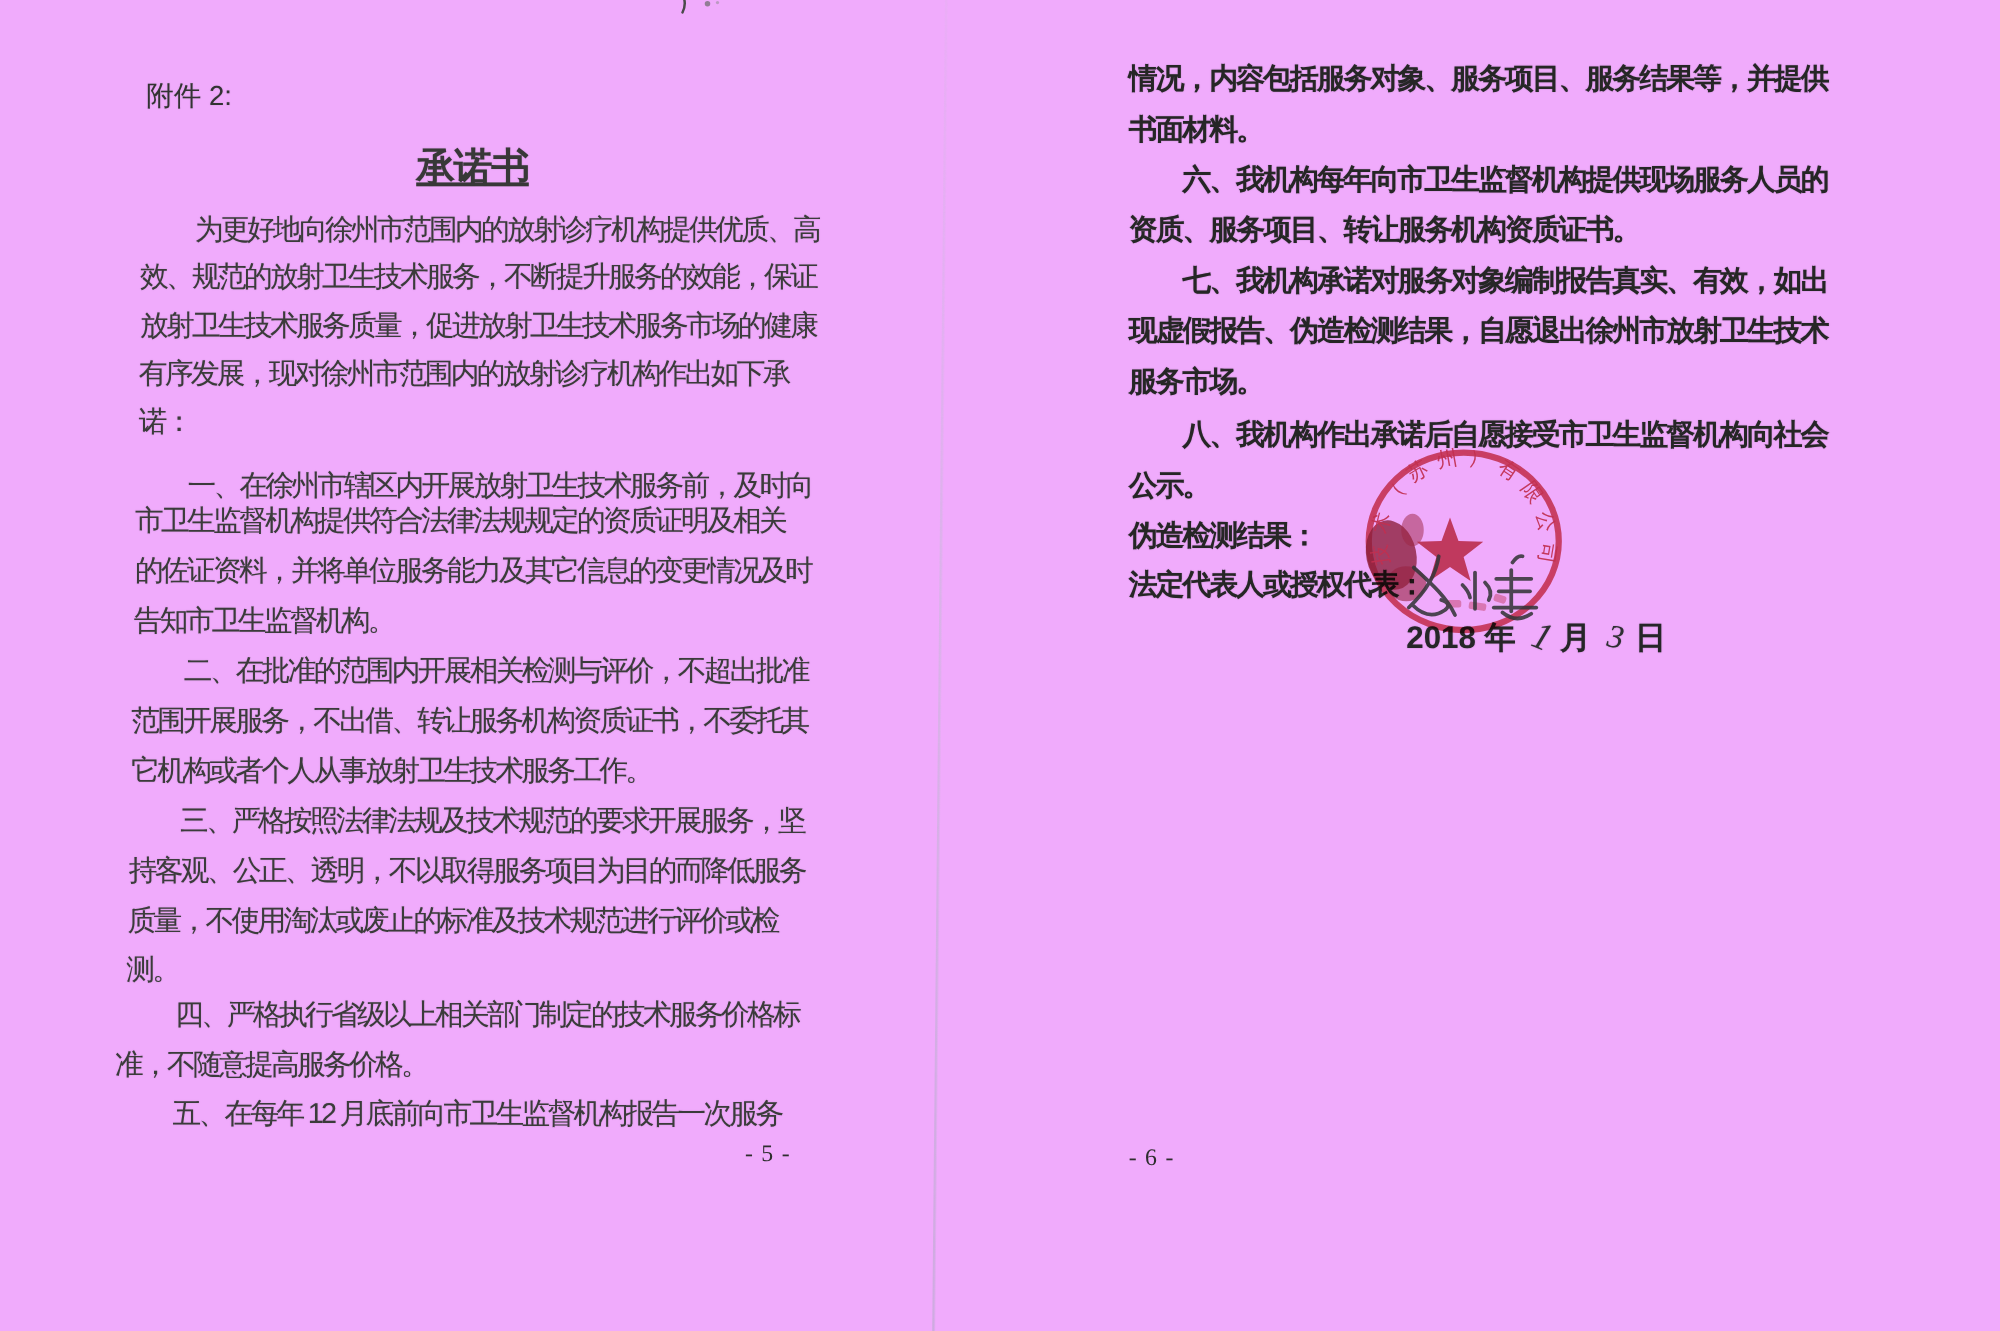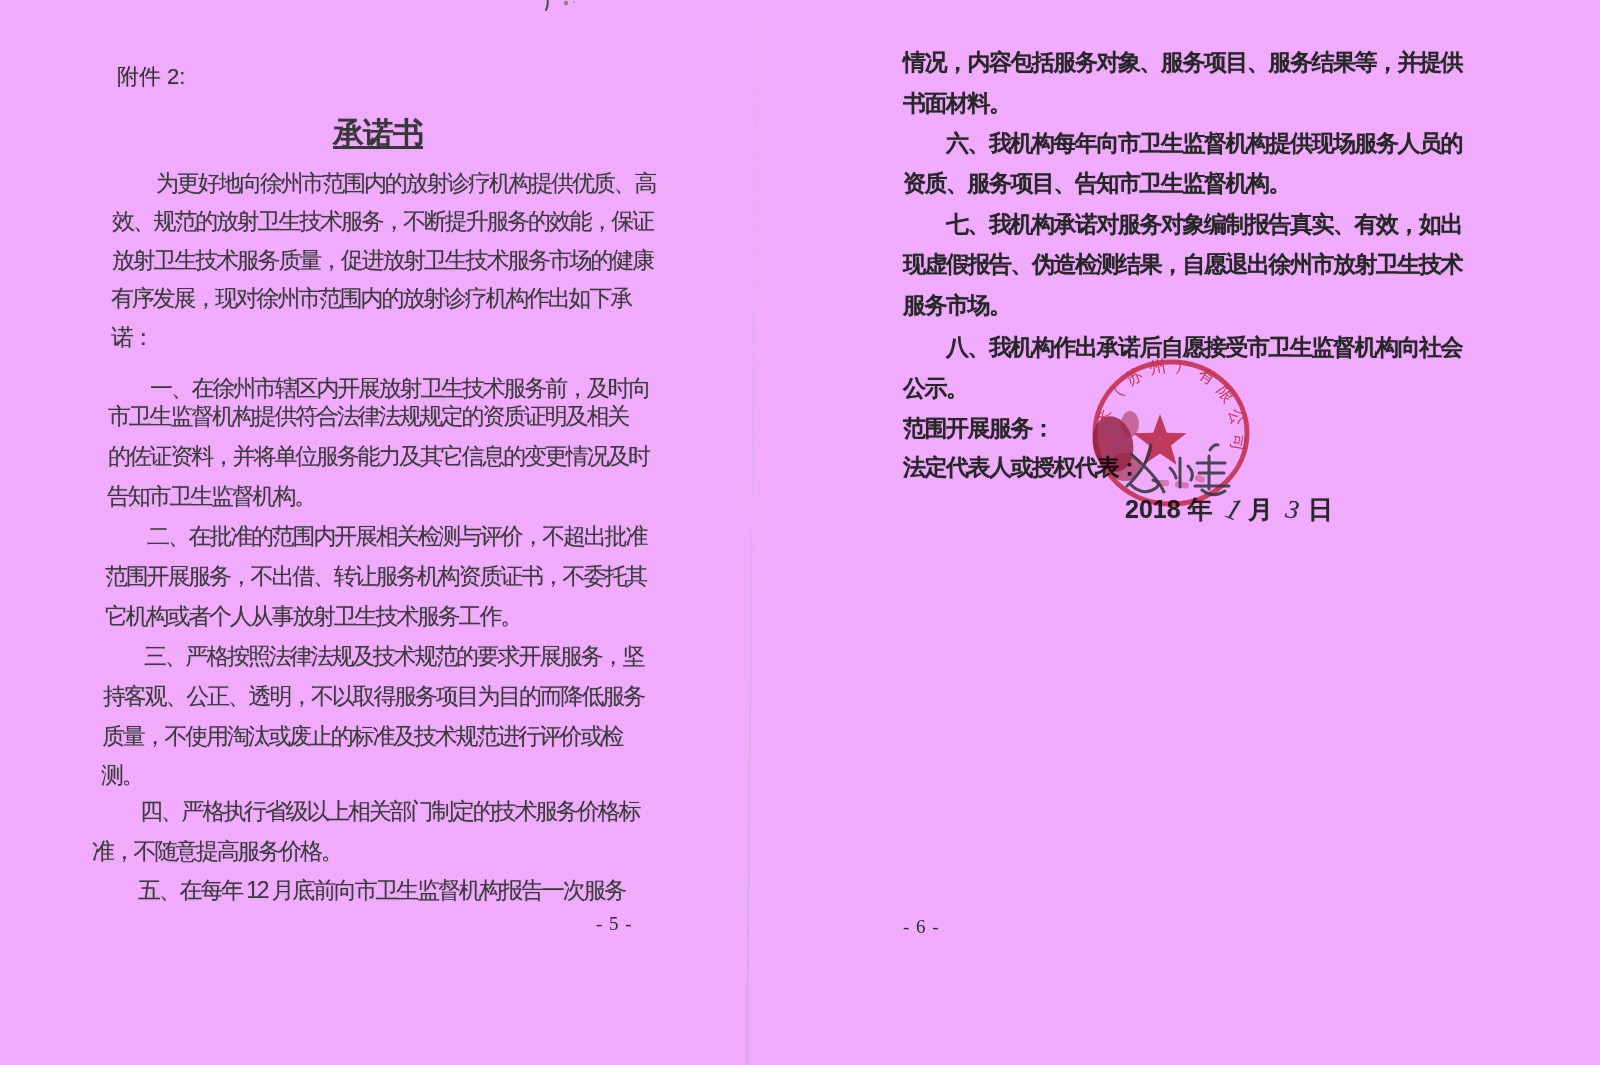--- a/index.html
+++ b/index.html
@@ -110,28 +110,28 @@
     <div class="ln" style="left:92px;top:836px">准，不随意提高服务价格。</div>
     <div class="ln" style="left:138px;top:875px">五、在每年 12 月底前向市卫生监督机构报告一次服务</div>
 
     <div class="pageno" style="left:596px;top:913px">- 5 -</div>
   </div>
 
   <div>
     <div class="ln rt" style="left:903px;top:47px">情况，内容包括服务对象、服务项目、服务结果等，并提供</div>
     <div class="ln rt" style="left:903px;top:88px">书面材料。</div>
     <div class="ln rt" style="left:946px;top:128px">六、我机构每年向市卫生监督机构提供现场服务人员的</div>
-    <div class="ln rt" style="left:903px;top:168px">资质、服务项目、告知市卫生监督机构。</div>
+    <div class="ln rt" style="left:903px;top:168px">资质、服务项目、转让服务机构资质证书。</div>
     <div class="ln rt" style="left:946px;top:209px">七、我机构承诺对服务对象编制报告真实、有效，如出</div>
     <div class="ln rt" style="left:903px;top:249px">现虚假报告、伪造检测结果，自愿退出徐州市放射卫生技术</div>
     <div class="ln rt" style="left:903px;top:290px">服务市场。</div>
     <div class="ln rt" style="left:946px;top:332px">八、我机构作出承诺后自愿接受市卫生监督机构向社会</div>
     <div class="ln rt" style="left:903px;top:373px">公示。</div>
 
-    <div class="ln rt" style="left:903px;top:413px">范围开展服务：</div>
+    <div class="ln rt" style="left:903px;top:413px">伪造检测结果：</div>
     <div class="ln rt" style="left:903px;top:452px">法定代表人或授权代表：</div>
 
     <div class="date-line">
       <span class="yl">2018 年</span><span class="hand month">1</span><span>月</span><span class="hand day">3</span><span>日</span>
     </div>
 
     <svg class="stamp-svg" width="180" height="170" viewBox="0 0 180 170">
       <defs>
         <path id="stampArc" d="M 27.2 101 A 62 62 0 1 1 144.8 101" fill="none"></path>
       </defs>

